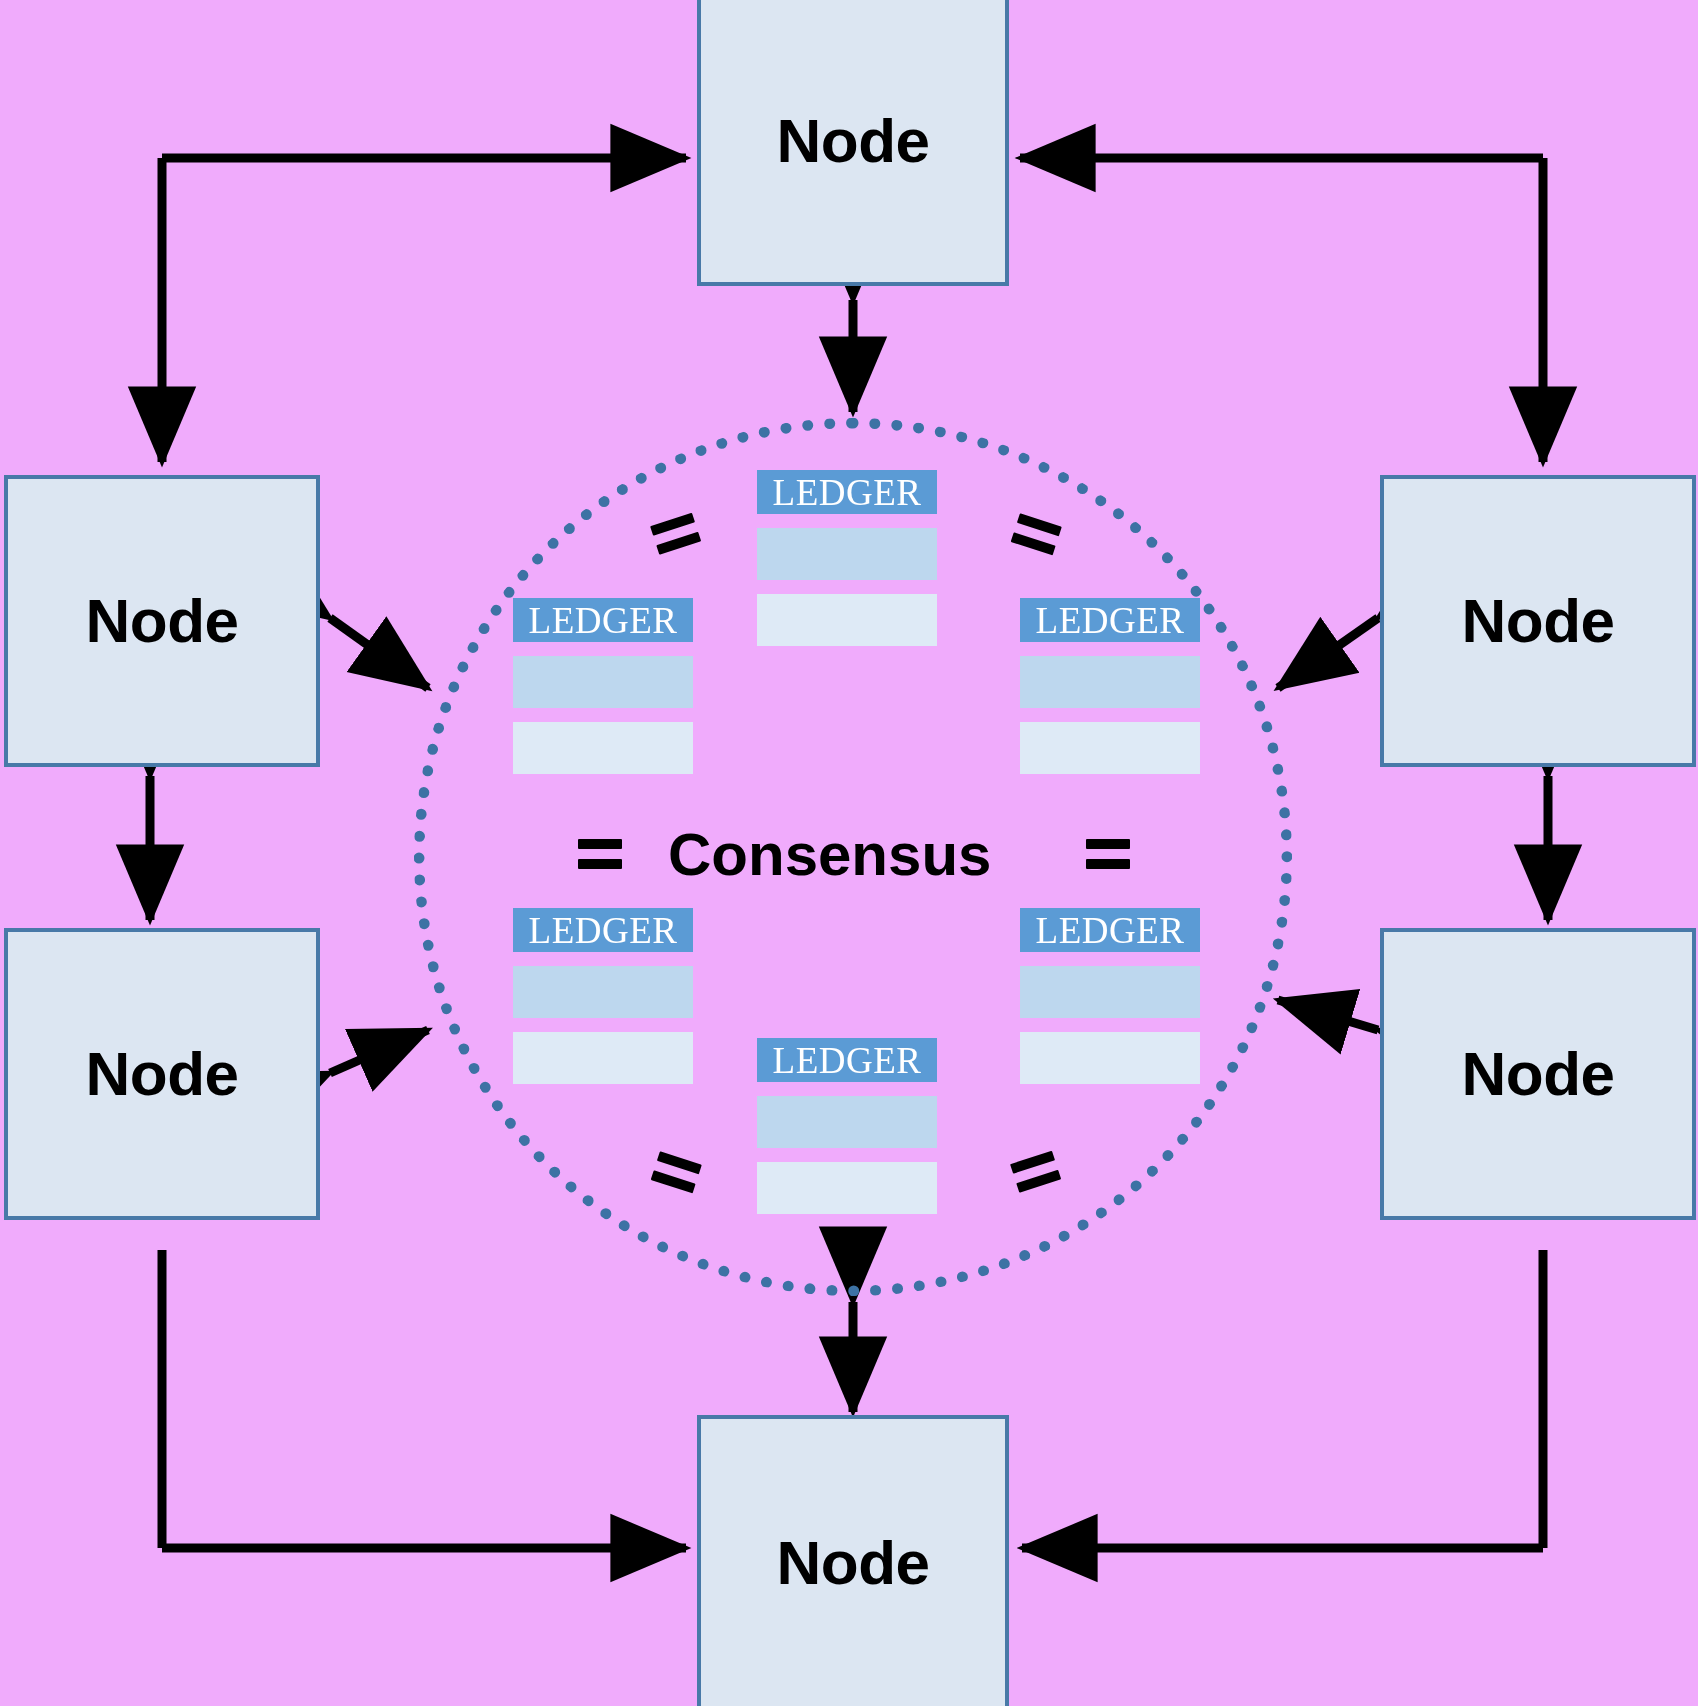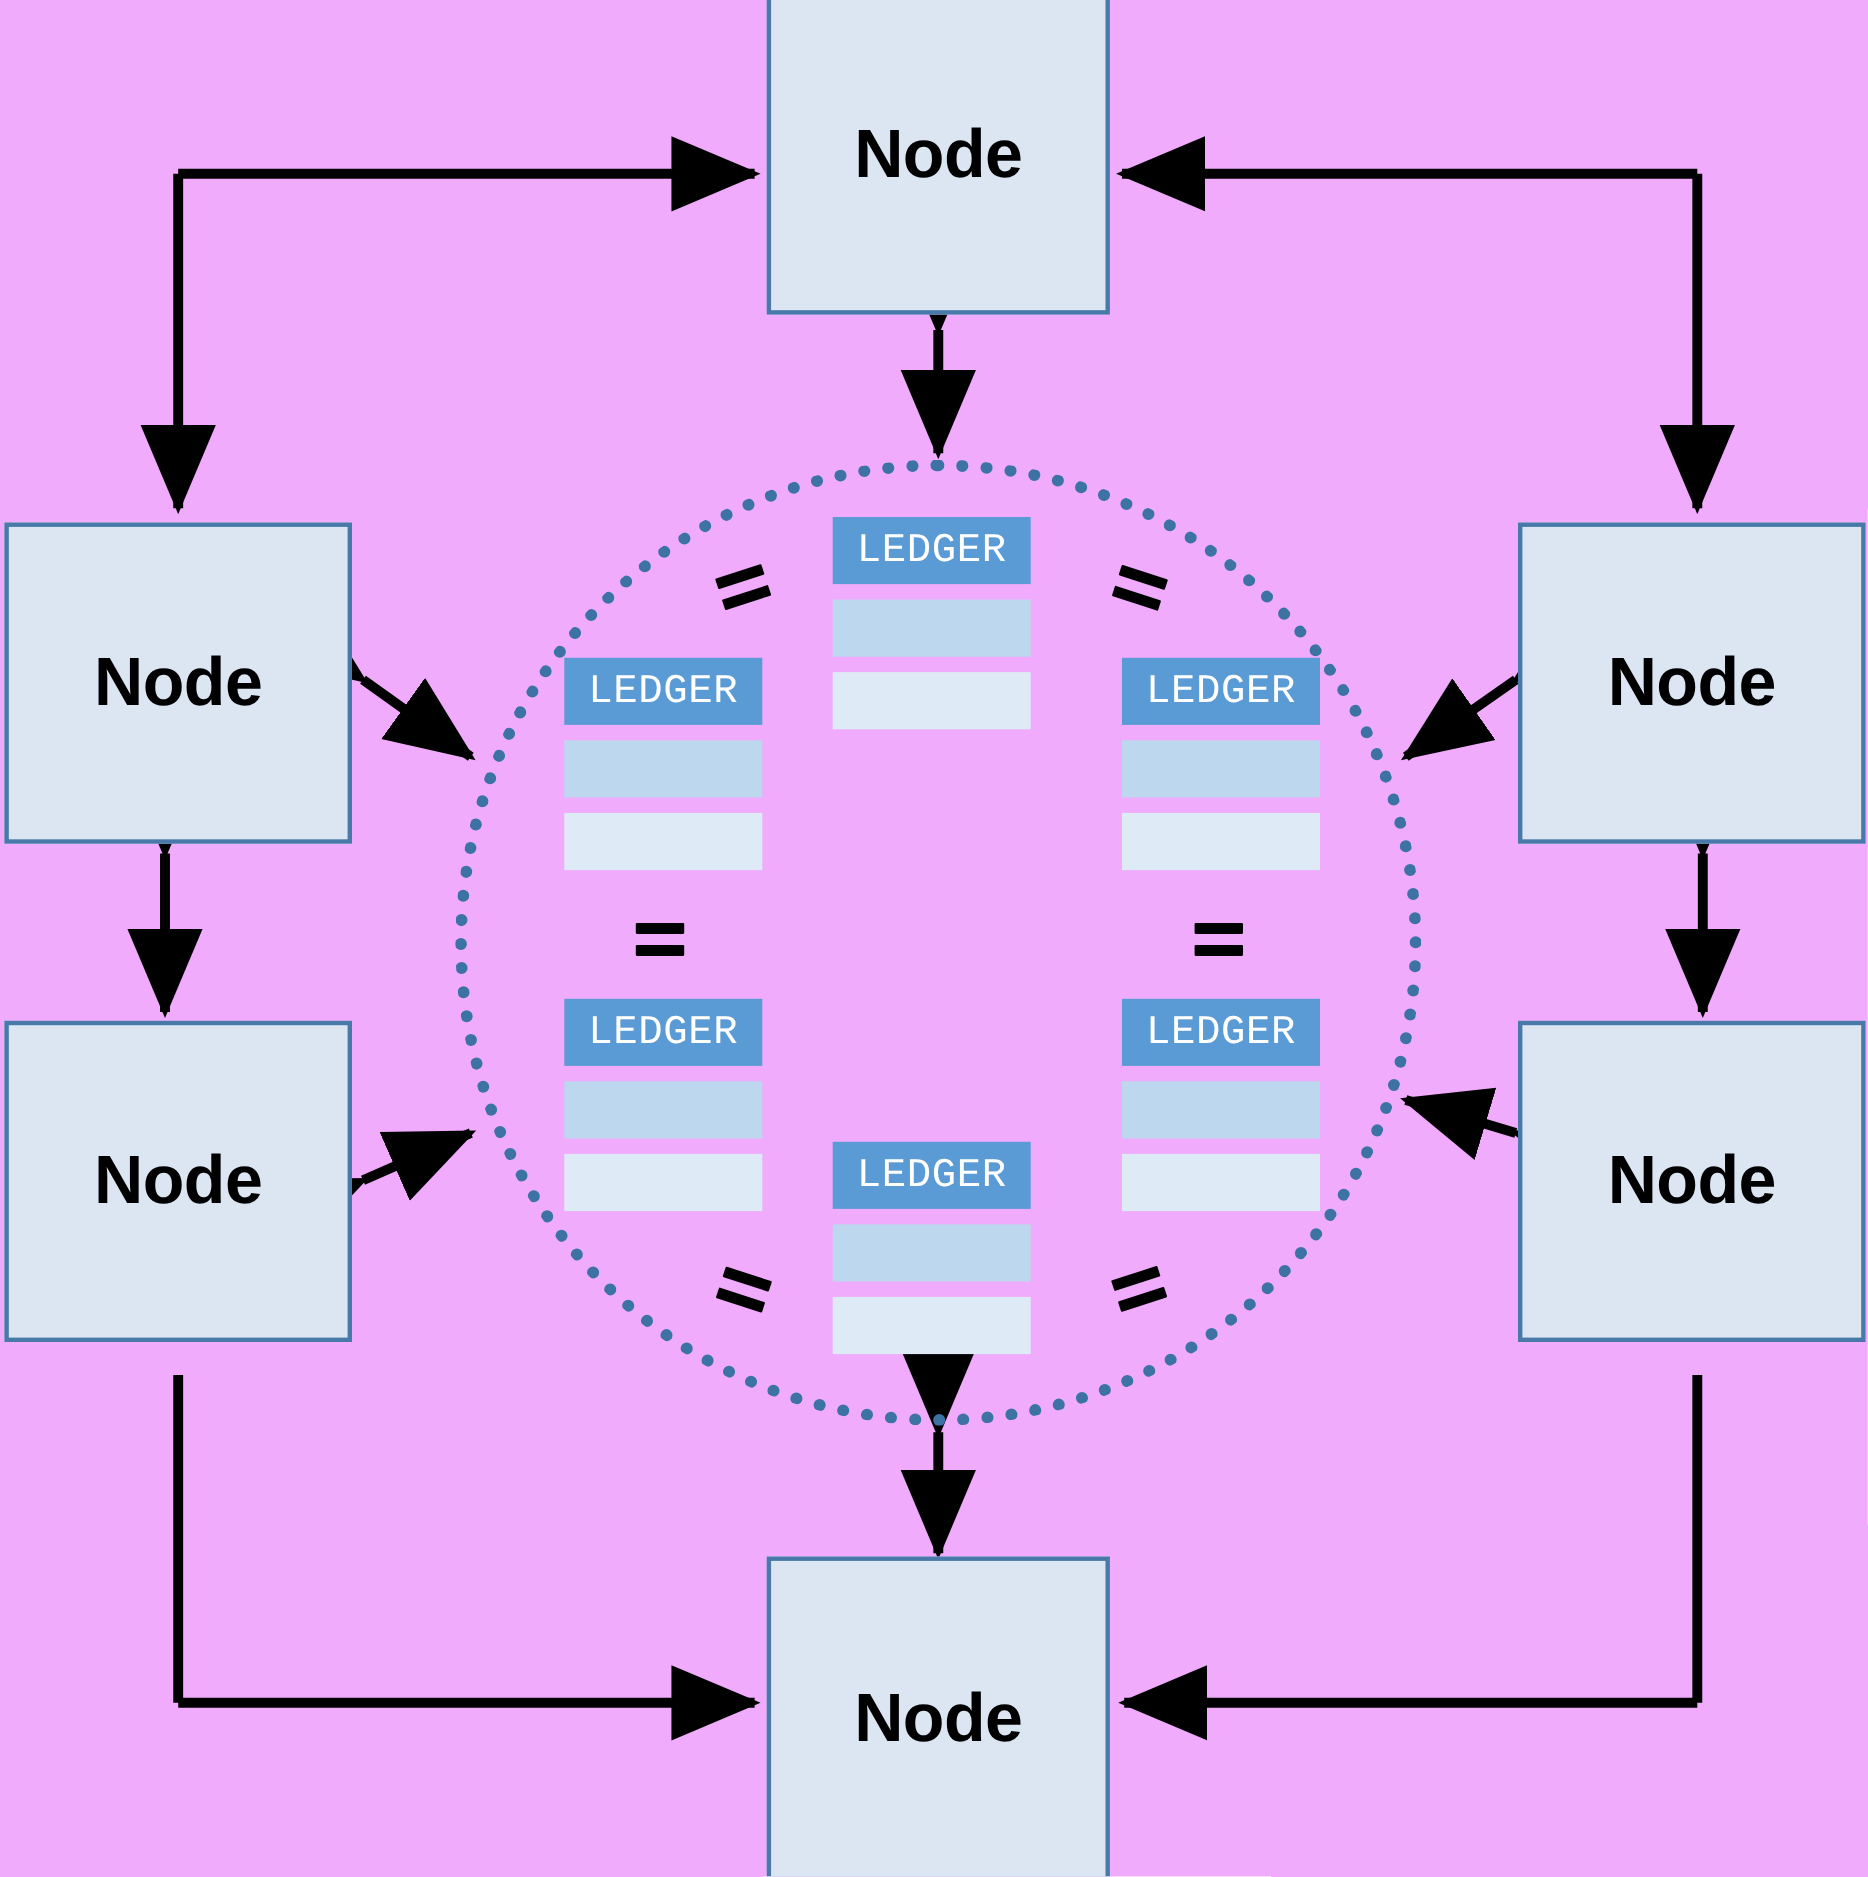--- a/index.html
+++ b/index.html
@@ -54,25 +54,25 @@
   }
 
   
   .ledger {
     position: absolute;
     width: 180px;
   }
   .ledger-header {
     background: #5b9bd5;
     color: #ffffff;
-    height: 61px;
+    height: 44px;
     display: flex;
     align-items: center;
     justify-content: center;
-    font-family: Liberation Mono, monospace;
+    font-family: Liberation Serif, serif;
     font-size: 37px;
     font-weight: normal;
     letter-spacing: 0.5px;
   }
   .ledger-row {
     height: 52px;
     margin-top: 14px;
   }
   .ledger-row.mid  { background: #bdd7ee; }
   .ledger-row.pale { background: #deeaf6; }
@@ -257,14 +257,15 @@
 
   <div class="eq" style="left:652px; top:1150px; transform:rotate(108deg);">
     <span></span>
       <span></span>
   </div>
   <div class="eq" style="left:1012px; top:1150px; transform:rotate(72deg);">
     <span></span>
       <span></span>
   </div>
 
+  <div class="consensus-label" style="left:668px; top:820px;">Consensus</div>
 
 </div>
 
 </body></html>

